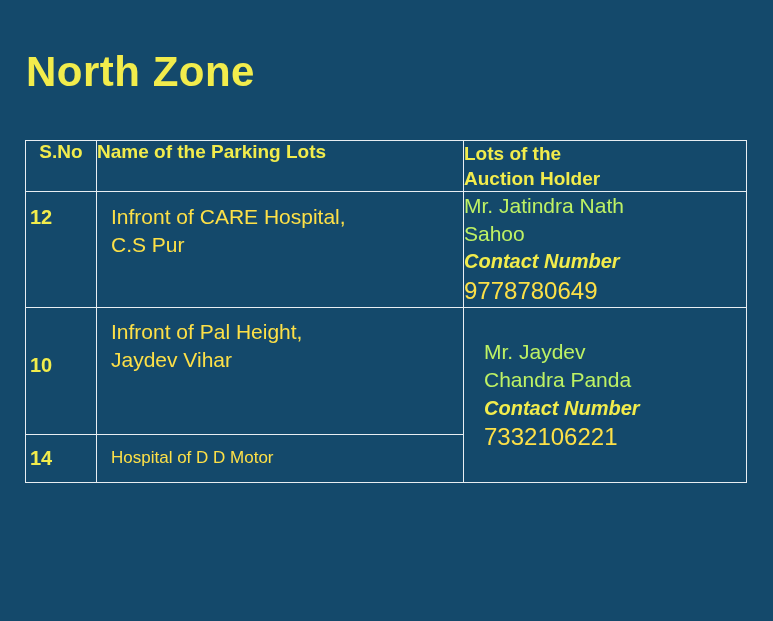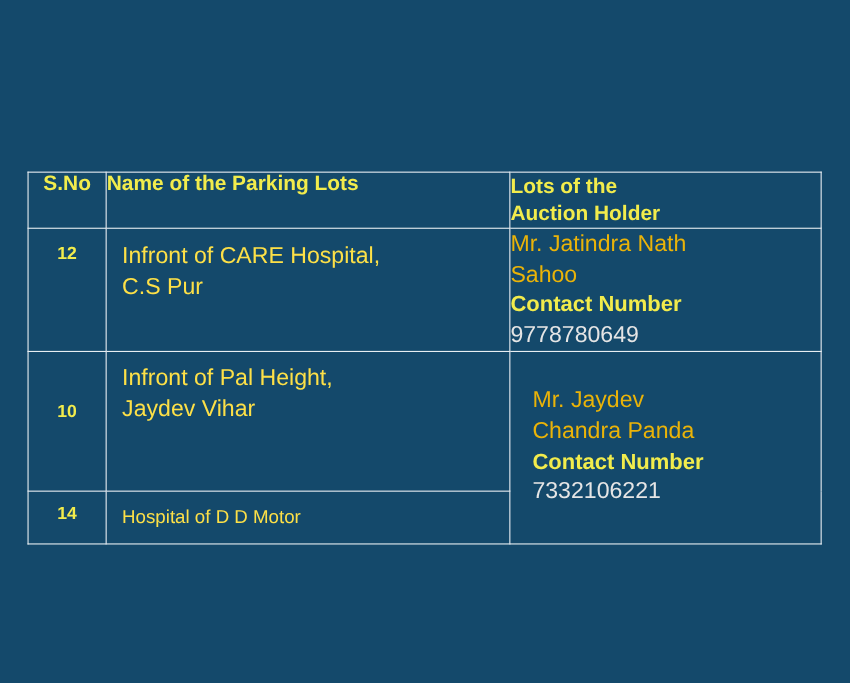--- a/index.html
+++ b/index.html
@@ -25,21 +25,21 @@
     top: 48px;
     font-size: 42px;
     font-weight: bold;
     color: #f2ec4c;
     letter-spacing: 0.5px;
     white-space: nowrap;
   }
   .table-wrap {
     position: absolute;
     left: 25px;
-    top: 156px;
+    top: 140px;
     width: 722px;
   }
   table.parking {
     border-collapse: collapse;
     table-layout: fixed;
     width: 722px;
   }
   table.parking td {
     border: 1px solid #e8eef2;
     vertical-align: top;
@@ -62,24 +62,23 @@
   .hdr-name {
     padding: 34px 6px 16px 14px;
   }
   .hdr-holder {
     padding: 16px 6px 14px 14px;
     line-height: 1.32;
   }
 
   
   .sno {
-    text-align: center;
     color: #f2ec4c;
     font-weight: bold;
-    font-size: 16px;
+    font-size: 20px;
   }
   .sno.r1 { padding: 14px 4px 0 4px; }
   .sno.r2 { padding: 46px 4px 0 4px; }
   .sno.r3 { padding: 12px 4px 12px 4px; }
 
   .lotname {
     color: #fde047;
     font-size: 21px;
     line-height: 1.33;
   }
@@ -88,42 +87,44 @@
   .lotname.r3 {
     font-size: 17px;
     padding: 12px 8px 12px 14px;
   }
 
   .holder {
     padding: 8px 8px 10px 16px;
     line-height: 1.34;
   }
   .holder .person {
-    color: #eab308;
+    color: #bef264;
     font-size: 21px;
   }
   .holder .label {
     color: #f2ec4c;
     font-weight: bold;
     font-size: 20px;
+    font-style: italic;
   }
   .holder .phone {
-    color: #e5e5e5;
-    font-size: 21px;
+    color: #fde047;
+    font-size: 24px;
   }
   .holder.h2 {
     padding: 30px 8px 10px 20px;
   }
   .nowrap { white-space: nowrap; }
 </style>
 </head>
 <body>
 
 <div class="slide">
 
+  <div class="slide-title">North Zone</div>
 
   <div class="table-wrap">
     <table class="parking">
       <colgroup>
         <col class="c-sno">
         <col class="c-name">
         <col class="c-holder">
       </colgroup>
       <tbody>
         <tr>

